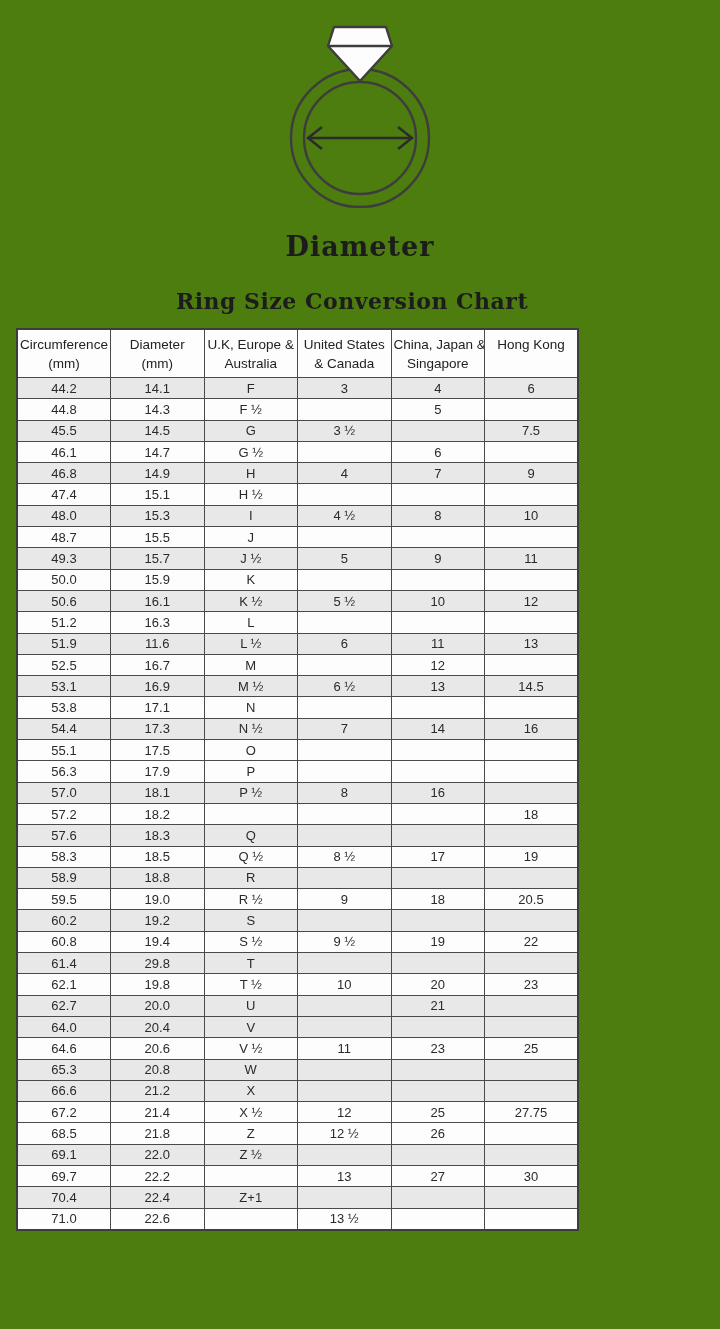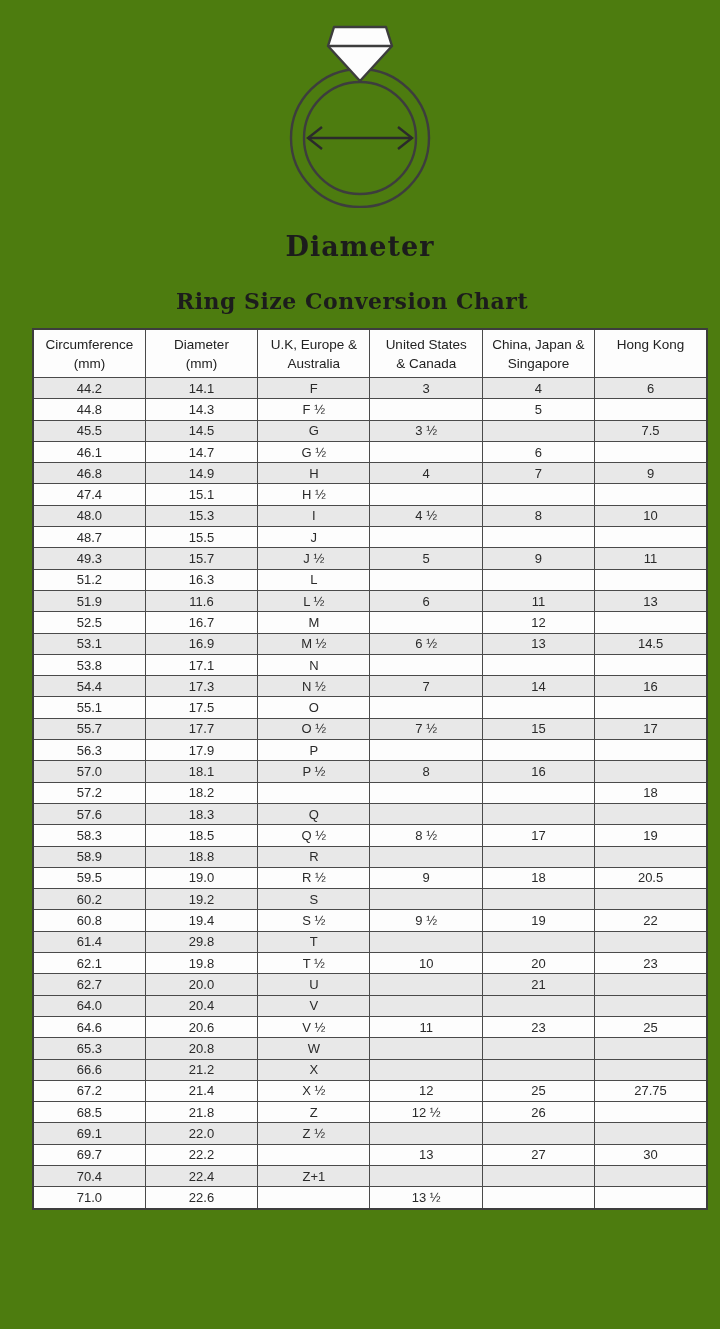--- a/index.html
+++ b/index.html
@@ -38,22 +38,22 @@
     font-weight: bold;
     font-size: 22px;
     letter-spacing: 0.5px;
     text-align: center;
     margin: 26px 16px 14px 0;
     color: #1c1c1c;
   }
   table.ring-table {
     border-collapse: collapse;
     table-layout: fixed;
-    margin-left: 32px;
-    width: 676px;
+    margin-left: 16px;
+    width: 563px;
     border: 2px solid #3d3d3d;
   }
   table.ring-table th,
   table.ring-table td {
     border: 1px solid #4a4a4a;
     text-align: center;
     overflow: hidden;
     white-space: nowrap;
   }
   table.ring-table th {
@@ -197,20 +197,36 @@
         </tr>
         <tr class="shaded">
           <td>49.3</td>
           <td>15.7</td>
           <td>J ½</td>
           <td>5</td>
           <td>9</td>
           <td>11</td>
         </tr>
         <tr>
+          <td>50.0</td>
+          <td>15.9</td>
+          <td>K</td>
+          <td></td>
+          <td></td>
+          <td></td>
+        </tr>
+        <tr class="shaded">
+          <td>50.6</td>
+          <td>16.1</td>
+          <td>K ½</td>
+          <td>5 ½</td>
+          <td>10</td>
+          <td>12</td>
+        </tr>
+        <tr>
           <td>51.2</td>
           <td>16.3</td>
           <td>L</td>
           <td></td>
           <td></td>
           <td></td>
         </tr>
         <tr class="shaded">
           <td>51.9</td>
           <td>11.6</td>
@@ -252,28 +268,20 @@
           <td>16</td>
         </tr>
         <tr>
           <td>55.1</td>
           <td>17.5</td>
           <td>O</td>
           <td></td>
           <td></td>
           <td></td>
         </tr>
-        <tr class="shaded">
-          <td>55.7</td>
-          <td>17.7</td>
-          <td>O ½</td>
-          <td>7 ½</td>
-          <td>15</td>
-          <td>17</td>
-        </tr>
         <tr>
           <td>56.3</td>
           <td>17.9</td>
           <td>P</td>
           <td></td>
           <td></td>
           <td></td>
         </tr>
         <tr class="shaded">
           <td>57.0</td>

